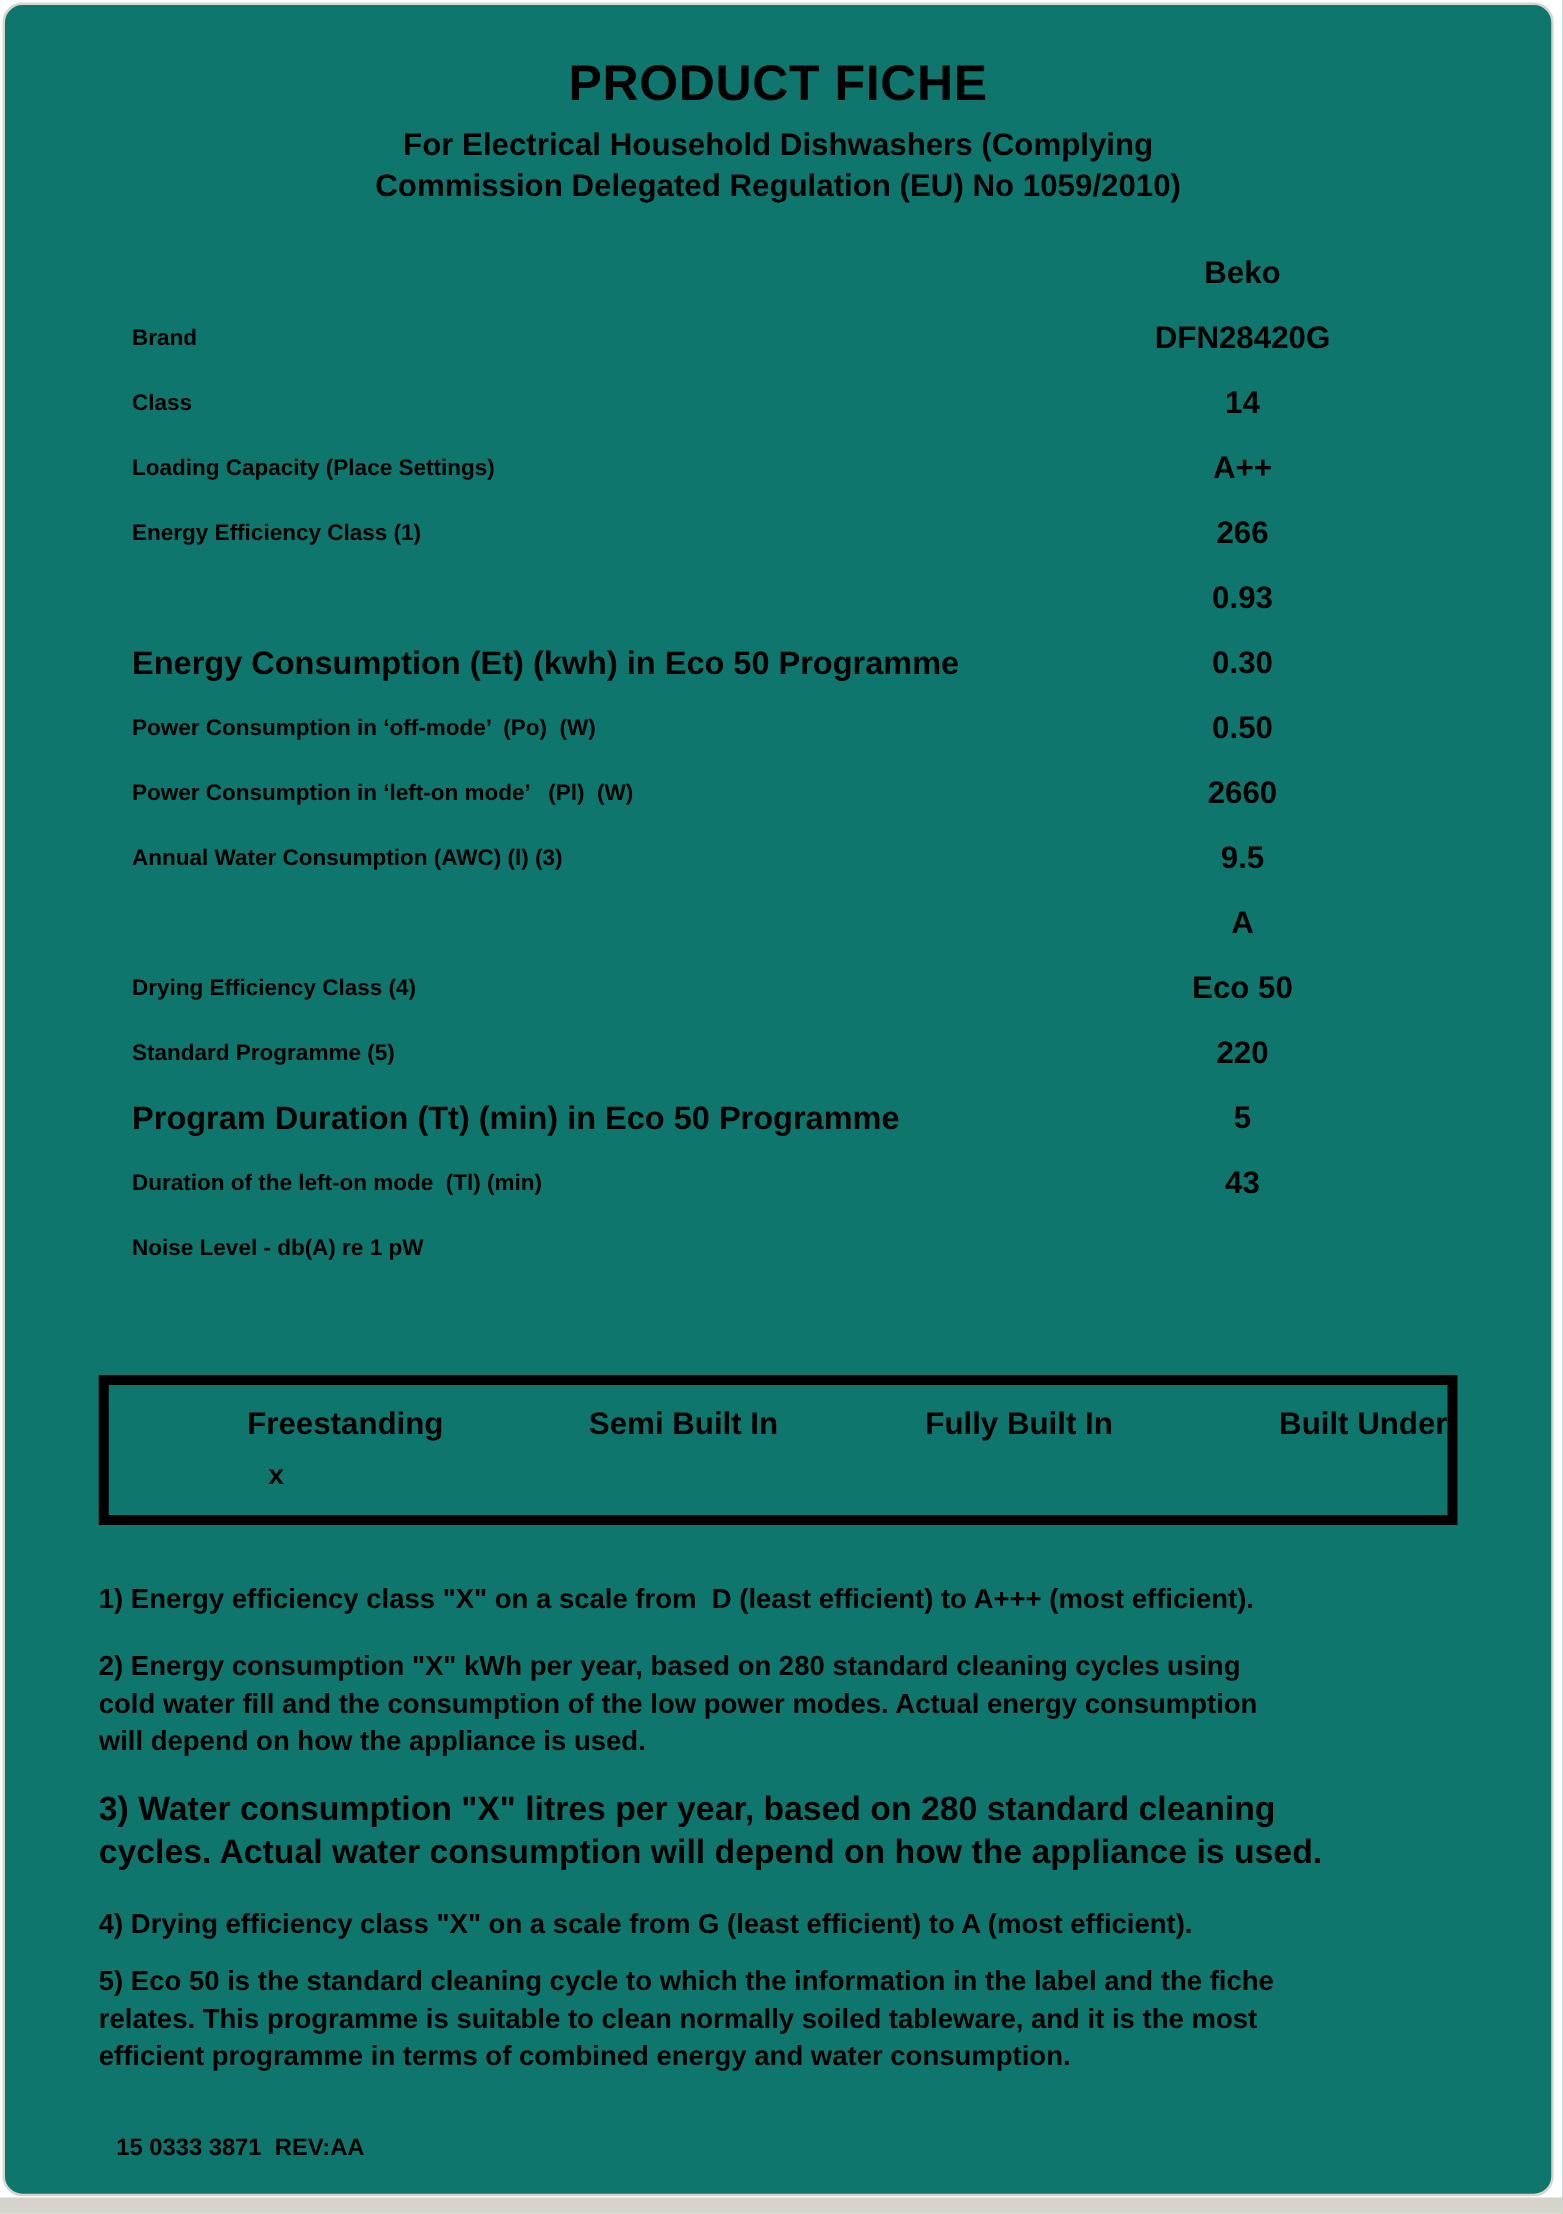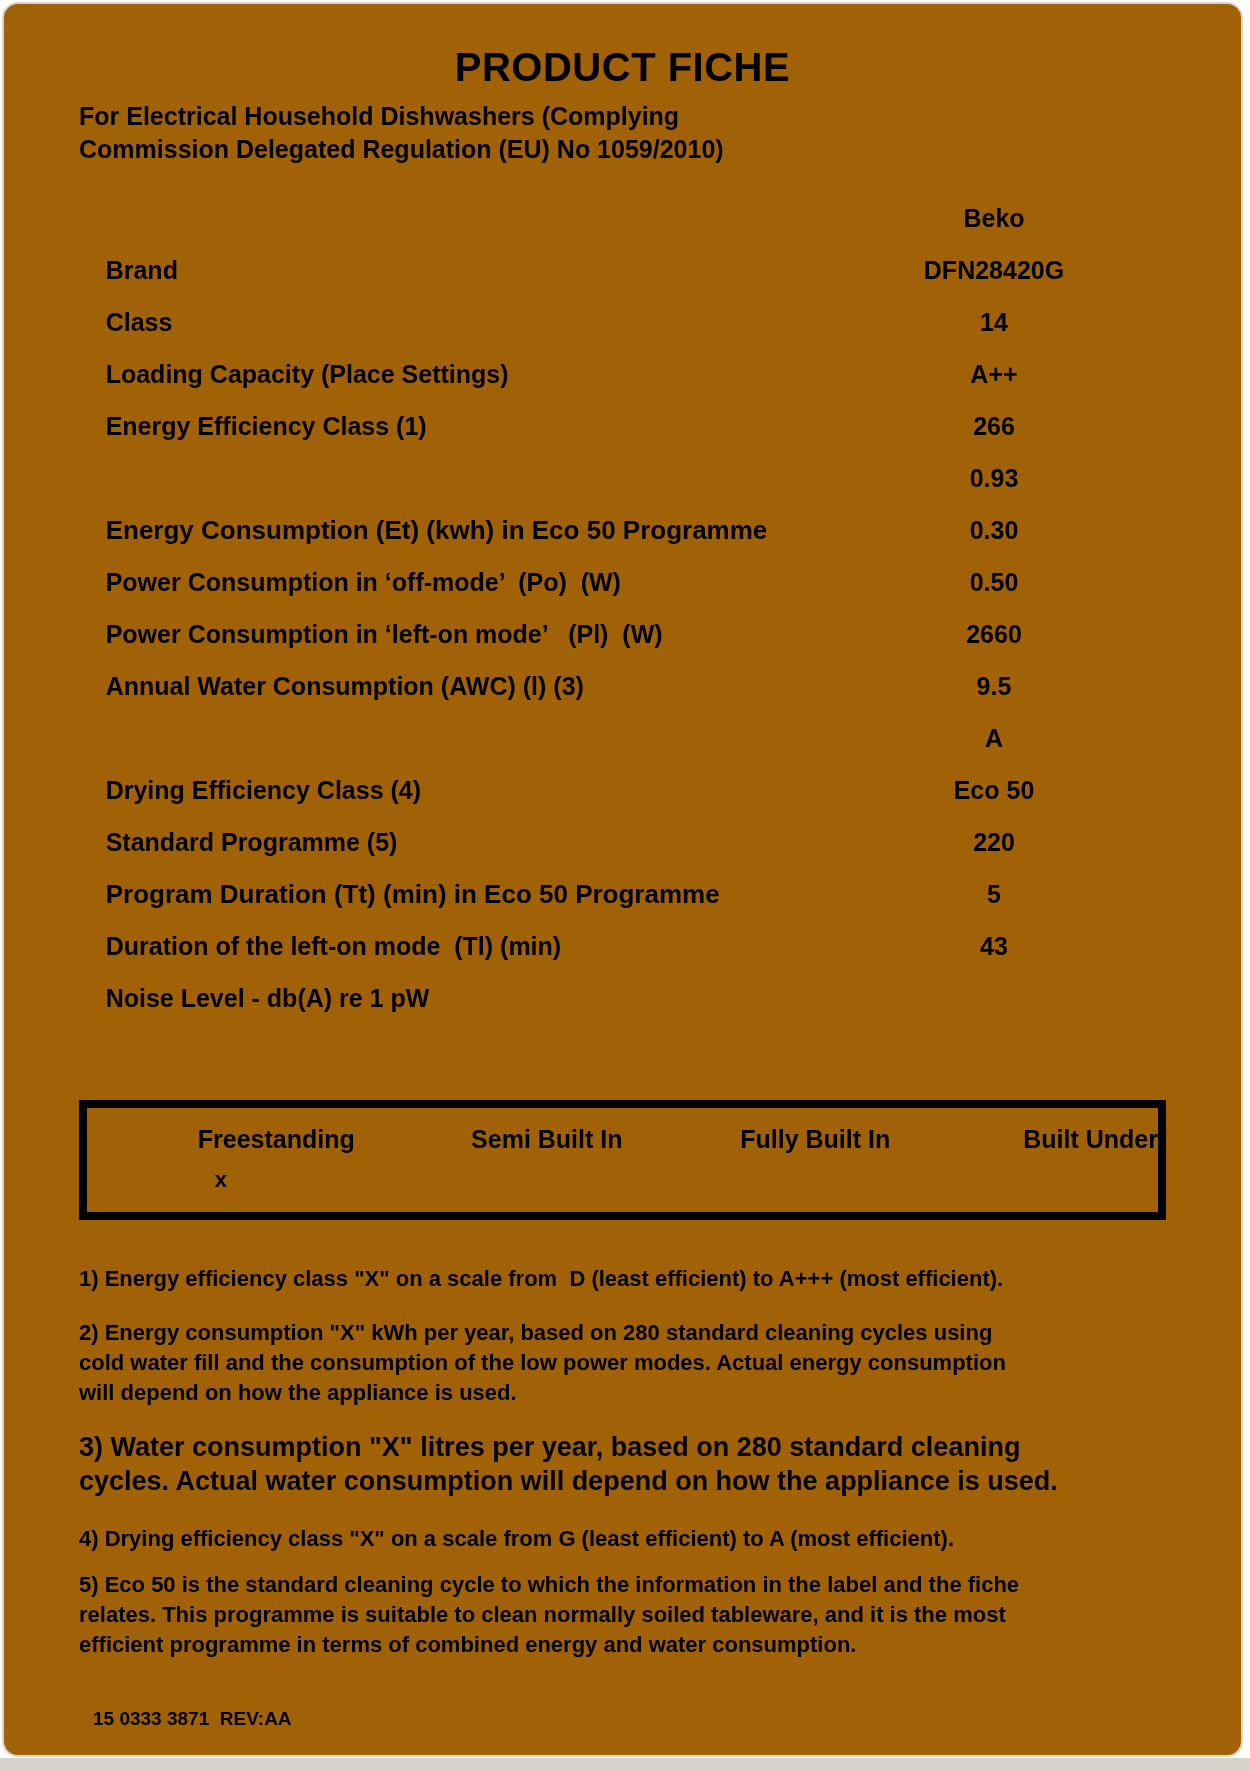--- a/index.html
+++ b/index.html
@@ -10,21 +10,21 @@
     font-family: "Liberation Sans", sans-serif;
     color: #000000;
     overflow: hidden;
   }
   .page {
     position: absolute;
     left: 2px;
     top: 2px;
     width: 1241px;
     height: 1755px;
-    background: #a16207;
+    background: #0f766e;
     border: 2px solid #d8d5cc;
     border-radius: 16px;
     padding: 40px 75px 0 75px;
   }
   .bottom-band {
     position: absolute;
     left: 0;
     top: 1758px;
     width: 1250px;
     height: 13px;
@@ -34,32 +34,33 @@
     font-size: 40px;
     font-weight: 700;
     text-align: center;
     line-height: 46px;
     letter-spacing: 0.5px;
   }
   .subtitle {
     margin-top: 10px;
     font-size: 25px;
     font-weight: 700;
+    text-align: center;
     line-height: 33px;
     white-space: pre-wrap;
   }
   .rows { margin-top: 26px; }
   .row {
     position: relative;
     height: 52px;
     line-height: 52px;
     white-space: pre;
   }
   .row .label {
-    font-size: 25px;
+    font-size: 18px;
     font-weight: 700;
   }
   .row.small .label { font-size: 26px; }
   .row .value {
     position: absolute;
     left: 755px;
     top: 0;
     width: 320px;
     text-align: center;
     font-size: 25px;

